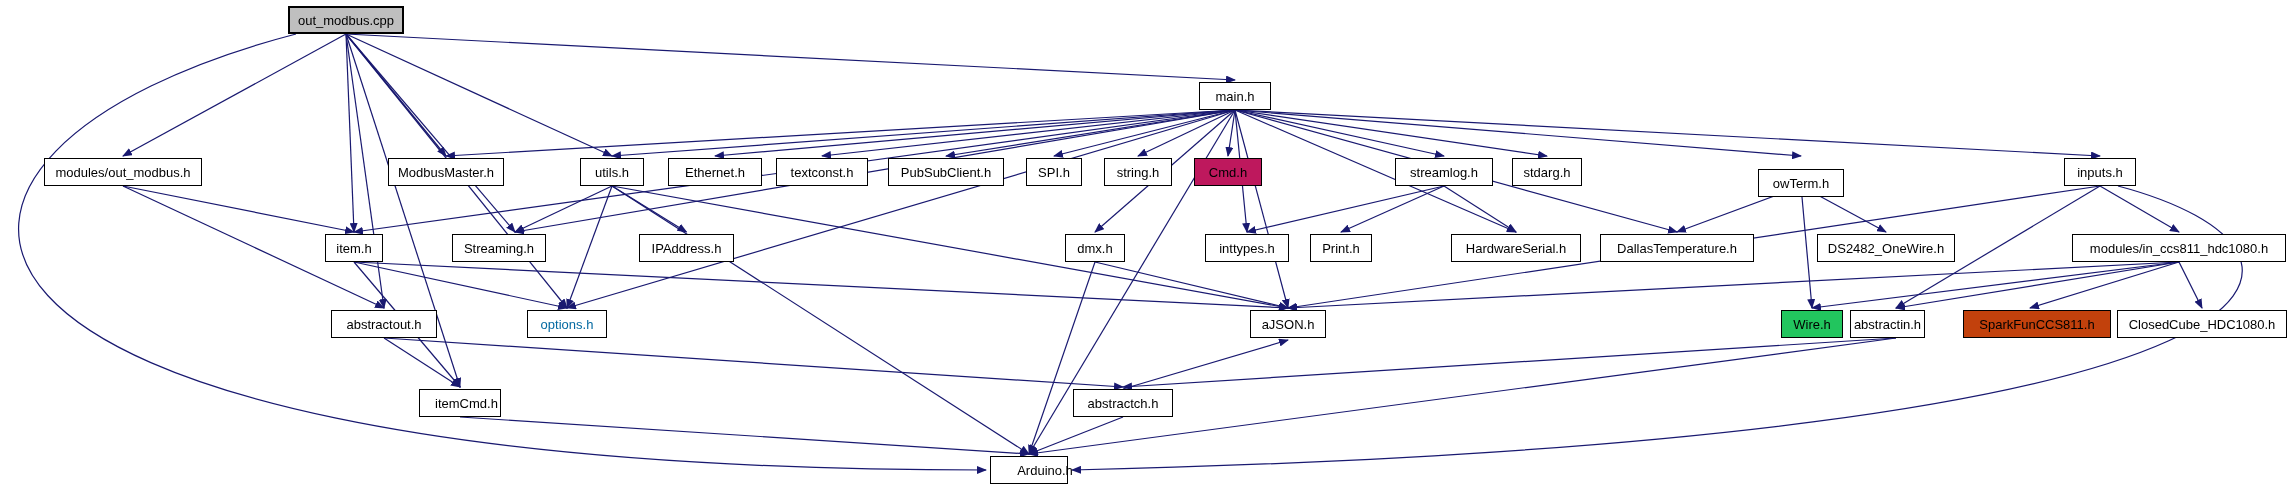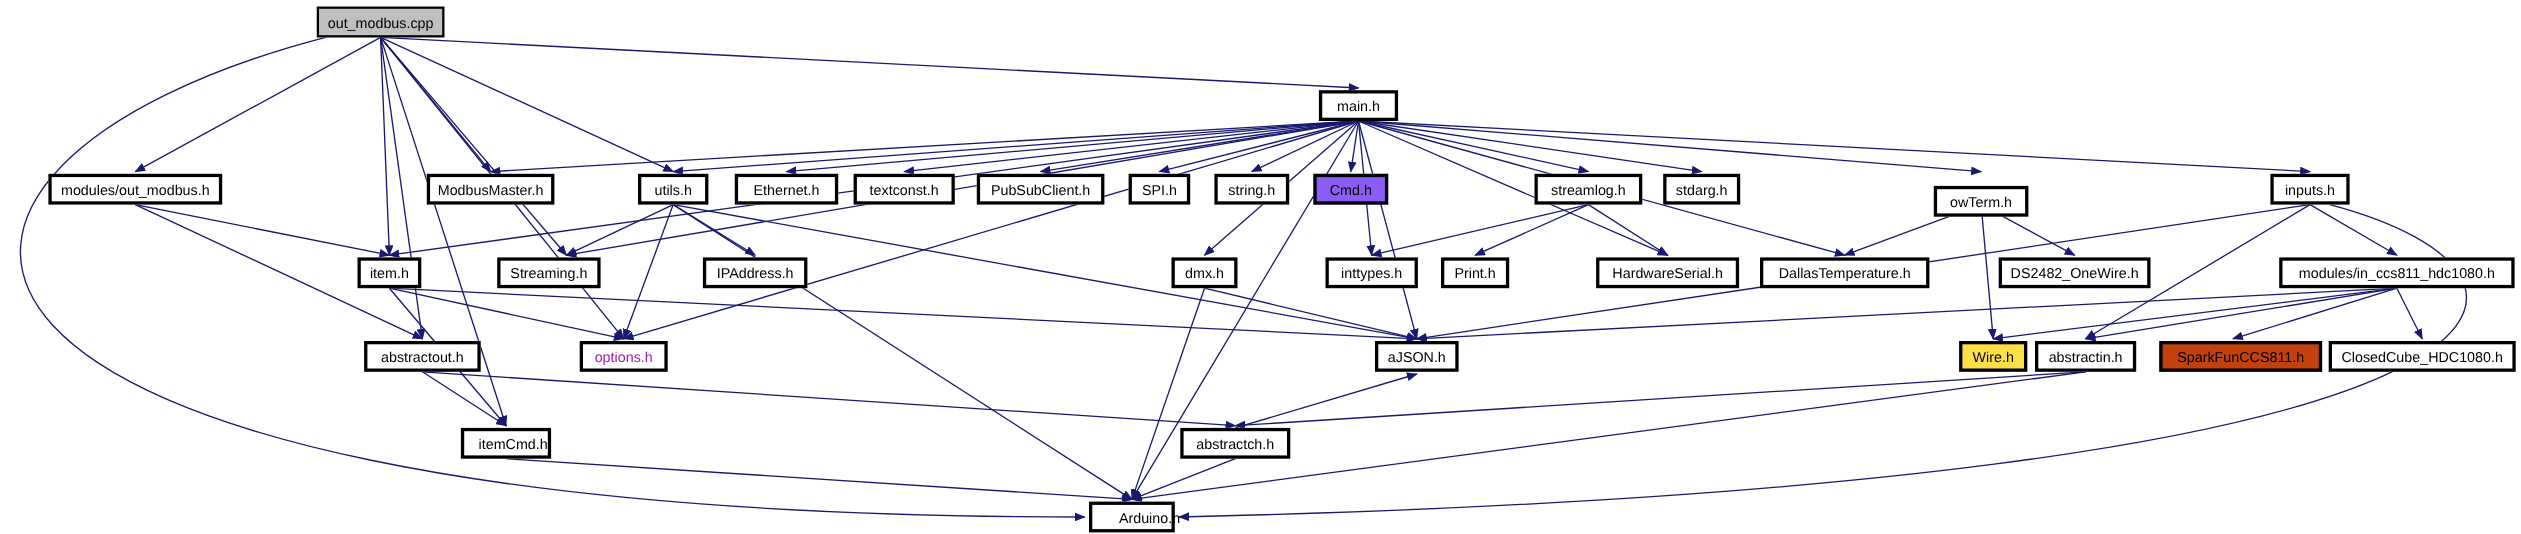--- a/index.html
+++ b/index.html
@@ -20,21 +20,21 @@
     left: 0;
     top: 0;
   }
   .edge {
     fill: none;
     stroke-width: 1.2;
   }
   .node {
     position: absolute;
     box-sizing: border-box;
-    border: 3px solid #000000;
+    border: 1px solid #000000;
     background: #ffffff;
     display: flex;
     align-items: center;
     justify-content: center;
     font-size: 13px;
     color: #000000;
     white-space: nowrap;
     cursor: pointer;
     z-index: 2;
   }
@@ -124,39 +124,39 @@
       <div class="node root" style="left: 288px; top: 6px; width: 116px; height: 28px; border-color: rgb(0, 0, 0); background: rgb(191, 191, 191); color: rgb(0, 0, 0);">out_modbus.cpp</div>
       <div class="node" style="left: 1199px; top: 82px; width: 72px; height: 28px; border-color: rgb(0, 0, 0); background: rgb(255, 255, 255); color: rgb(0, 0, 0);">main.h</div>
       <div class="node" style="left: 44px; top: 158px; width: 158px; height: 28px; border-color: rgb(0, 0, 0); background: rgb(255, 255, 255); color: rgb(0, 0, 0);">modules/out_modbus.h</div>
       <div class="node" style="left: 388px; top: 158px; width: 116px; height: 28px; border-color: rgb(0, 0, 0); background: rgb(255, 255, 255); color: rgb(0, 0, 0);">ModbusMaster.h</div>
       <div class="node" style="left: 580px; top: 158px; width: 64px; height: 28px; border-color: rgb(0, 0, 0); background: rgb(255, 255, 255); color: rgb(0, 0, 0);">utils.h</div>
       <div class="node" style="left: 668px; top: 158px; width: 94px; height: 28px; border-color: rgb(0, 0, 0); background: rgb(255, 255, 255); color: rgb(0, 0, 0);">Ethernet.h</div>
       <div class="node" style="left: 776px; top: 158px; width: 92px; height: 28px; border-color: rgb(0, 0, 0); background: rgb(255, 255, 255); color: rgb(0, 0, 0);">textconst.h</div>
       <div class="node" style="left: 888px; top: 158px; width: 116px; height: 28px; border-color: rgb(0, 0, 0); background: rgb(255, 255, 255); color: rgb(0, 0, 0);">PubSubClient.h</div>
       <div class="node" style="left: 1026px; top: 158px; width: 56px; height: 28px; border-color: rgb(0, 0, 0); background: rgb(255, 255, 255); color: rgb(0, 0, 0);">SPI.h</div>
       <div class="node" style="left: 1104px; top: 158px; width: 68px; height: 28px; border-color: rgb(0, 0, 0); background: rgb(255, 255, 255); color: rgb(0, 0, 0);">string.h</div>
-      <div class="node" style="left: 1194px; top: 158px; width: 68px; height: 28px; border-color: rgb(0, 0, 0); background: #8b5cf6; color: rgb(0, 0, 0);">Cmd.h</div>
+      <div class="node" style="left: 1194px; top: 158px; width: 68px; height: 28px; border-color: rgb(0, 0, 0); background: #be185d; color: rgb(0, 0, 0);">Cmd.h</div>
       <div class="node" style="left: 1395px; top: 158px; width: 98px; height: 28px; border-color: rgb(0, 0, 0); background: rgb(255, 255, 255); color: rgb(0, 0, 0);">streamlog.h</div>
       <div class="node" style="left: 1512px; top: 158px; width: 70px; height: 28px; border-color: rgb(0, 0, 0); background: rgb(255, 255, 255); color: rgb(0, 0, 0);">stdarg.h</div>
       <div class="node" style="left: 1758px; top: 158px; width: 86px; height: 28px; border-color: rgb(0, 0, 0); background: rgb(255, 255, 255); color: rgb(0, 0, 0); margin-top: 11px;">owTerm.h</div>
       <div class="node" style="left: 2064px; top: 158px; width: 72px; height: 28px; border-color: rgb(0, 0, 0); background: rgb(255, 255, 255); color: rgb(0, 0, 0);">inputs.h</div>
       <div class="node" style="left: 325px; top: 234px; width: 58px; height: 28px; border-color: rgb(0, 0, 0); background: rgb(255, 255, 255); color: rgb(0, 0, 0);">item.h</div>
       <div class="node" style="left: 452px; top: 234px; width: 94px; height: 28px; border-color: rgb(0, 0, 0); background: rgb(255, 255, 255); color: rgb(0, 0, 0);">Streaming.h</div>
       <div class="node" style="left: 639px; top: 234px; width: 95px; height: 28px; border-color: rgb(0, 0, 0); background: rgb(255, 255, 255); color: rgb(0, 0, 0);">IPAddress.h</div>
       <div class="node" style="left: 1065px; top: 234px; width: 60px; height: 28px; border-color: rgb(0, 0, 0); background: rgb(255, 255, 255); color: rgb(0, 0, 0);">dmx.h</div>
       <div class="node" style="left: 1205px; top: 234px; width: 84px; height: 28px; border-color: rgb(0, 0, 0); background: rgb(255, 255, 255); color: rgb(0, 0, 0);">inttypes.h</div>
       <div class="node" style="left: 1310px; top: 234px; width: 62px; height: 28px; border-color: rgb(0, 0, 0); background: rgb(255, 255, 255); color: rgb(0, 0, 0);">Print.h</div>
       <div class="node" style="left: 1451px; top: 234px; width: 130px; height: 28px; border-color: rgb(0, 0, 0); background: rgb(255, 255, 255); color: rgb(0, 0, 0);">HardwareSerial.h</div>
       <div class="node" style="left: 1600px; top: 234px; width: 154px; height: 28px; border-color: rgb(0, 0, 0); background: rgb(255, 255, 255); color: rgb(0, 0, 0);">DallasTemperature.h</div>
       <div class="node" style="left: 1817px; top: 234px; width: 138px; height: 28px; border-color: rgb(0, 0, 0); background: rgb(255, 255, 255); color: rgb(0, 0, 0);">DS2482_OneWire.h</div>
       <div class="node" style="left: 2072px; top: 234px; width: 214px; height: 28px; border-color: rgb(0, 0, 0); background: rgb(255, 255, 255); color: rgb(0, 0, 0);">modules/in_ccs811_hdc1080.h</div>
       <div class="node" style="left: 331px; top: 310px; width: 106px; height: 28px; border-color: rgb(0, 0, 0); background: rgb(255, 255, 255); color: rgb(0, 0, 0);">abstractout.h</div>
-      <div class="node" style="left: 527px; top: 310px; width: 80px; height: 28px; border-color: rgb(0, 0, 0); background: rgb(255, 255, 255); color: #a21caf;">options.h</div>
+      <div class="node" style="left: 527px; top: 310px; width: 80px; height: 28px; border-color: rgb(0, 0, 0); background: rgb(255, 255, 255); color: #0369a1;">options.h</div>
       <div class="node" style="left: 1250px; top: 310px; width: 76px; height: 28px; border-color: rgb(0, 0, 0); background: rgb(255, 255, 255); color: rgb(0, 0, 0);">aJSON.h</div>
-      <div class="node" style="left: 1781px; top: 310px; width: 62px; height: 28px; border-color: rgb(0, 0, 0); background: #fde047; color: rgb(0, 0, 0);">Wire.h</div>
-      <div class="node" style="left: 1850px; top: 310px; width: 92px; height: 28px; border-color: rgb(0, 0, 0); background: rgb(255, 255, 255); color: rgb(0, 0, 0);">abstractin.h</div>
+      <div class="node" style="left: 1781px; top: 310px; width: 62px; height: 28px; border-color: rgb(0, 0, 0); background: #22c55e; color: rgb(0, 0, 0);">Wire.h</div>
+      <div class="node" style="left: 1850px; top: 310px; width: 75px; height: 28px; border-color: rgb(0, 0, 0); background: rgb(255, 255, 255); color: rgb(0, 0, 0);">abstractin.h</div>
       <div class="node" style="left: 1963px; top: 310px; width: 148px; height: 28px; border-color: rgb(0, 0, 0); background: #c2410c; color: rgb(0, 0, 0);">SparkFunCCS811.h</div>
       <div class="node" style="left: 2117px; top: 310px; width: 170px; height: 28px; border-color: rgb(0, 0, 0); background: rgb(255, 255, 255); color: rgb(0, 0, 0);">ClosedCube_HDC1080.h</div>
       <div class="node" style="left: 419px; top: 389px; width: 82px; height: 28px; border-color: rgb(0, 0, 0); background: rgb(255, 255, 255); color: rgb(0, 0, 0); padding-left: 13px;">itemCmd.h</div>
       <div class="node" style="left: 1073px; top: 389px; width: 100px; height: 28px; border-color: rgb(0, 0, 0); background: rgb(255, 255, 255); color: rgb(0, 0, 0);">abstractch.h</div>
       <div class="node" style="left: 990px; top: 456px; width: 78px; height: 28px; border-color: rgb(0, 0, 0); background: rgb(255, 255, 255); color: rgb(0, 0, 0); padding-left: 32px;">Arduino.h</div>
     </div>
 </div>
 
 </body></html>

